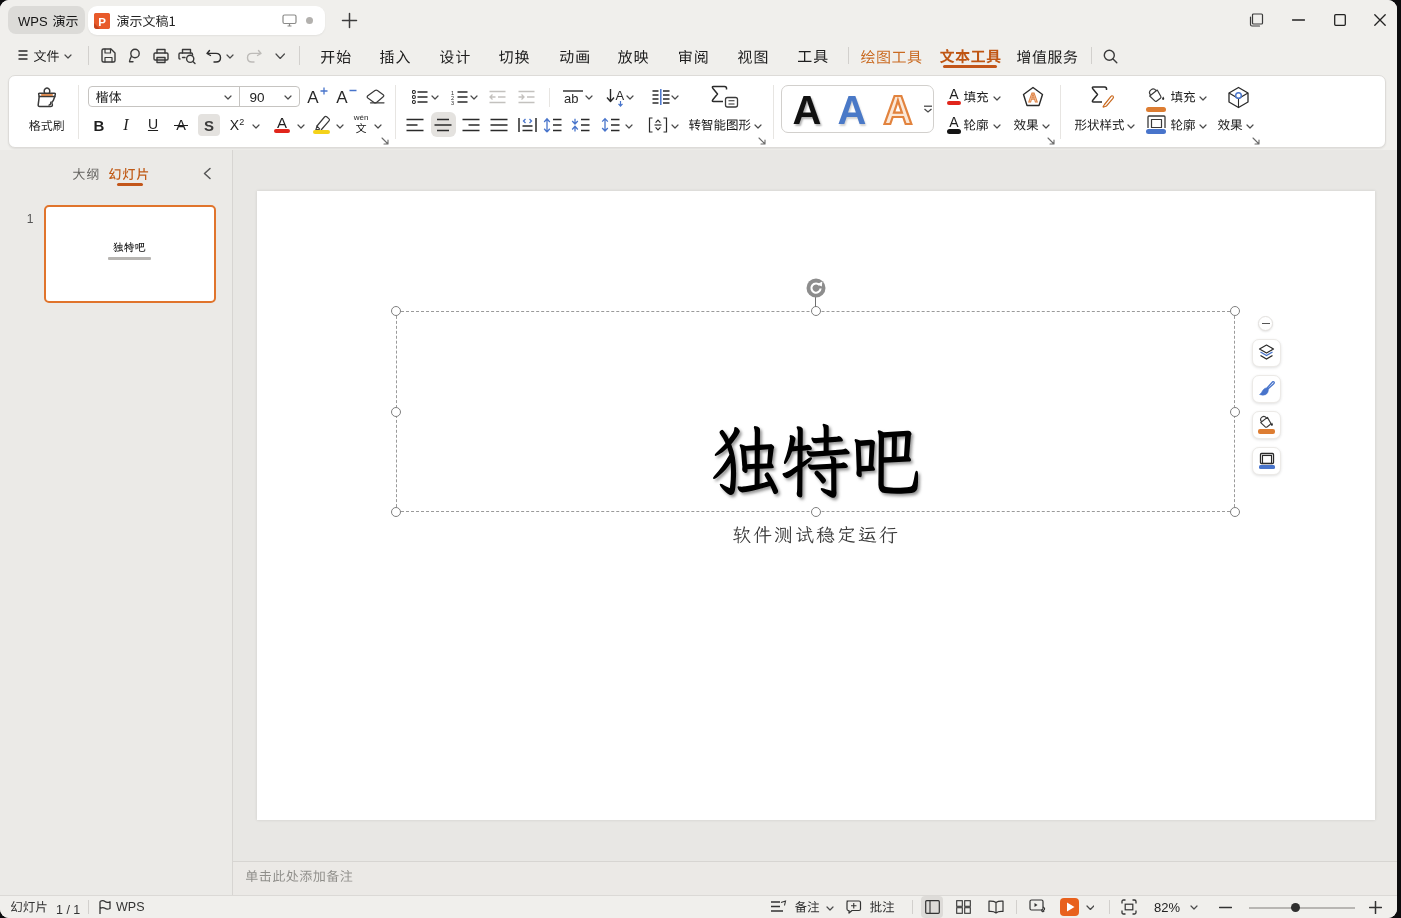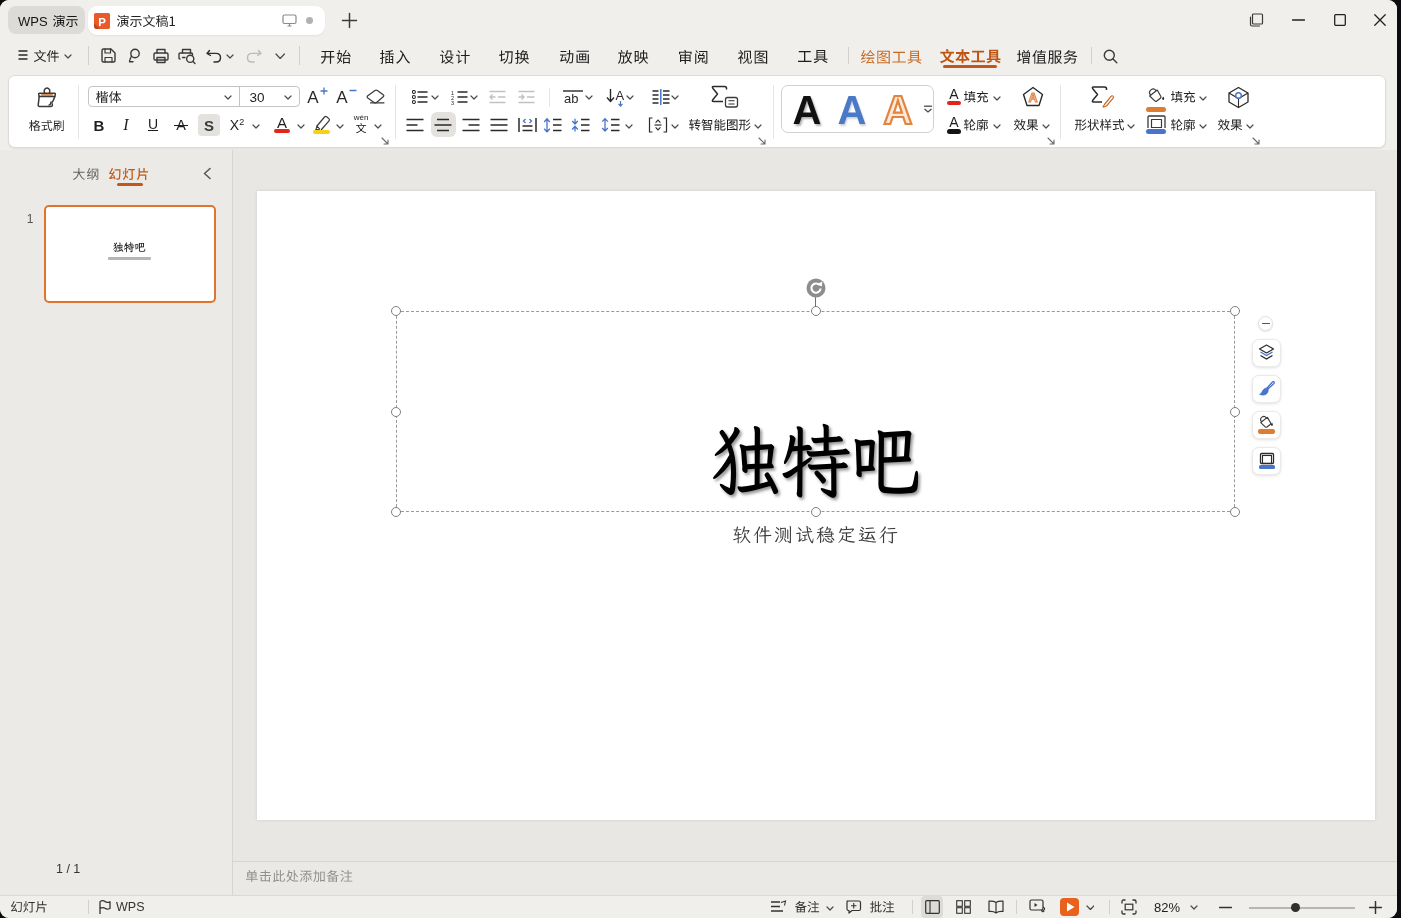--- a/index.html
+++ b/index.html
@@ -145,21 +145,21 @@
     </svg>
     <div style="position:absolute;left:78px;top:85px;width:1px;height:54px;background:#e7e5e2;"></div>
     <div style="position:absolute;left:88px;top:86px;width:212px;height:21px;background:#fff;border:1px solid #c6c4c1;border-radius:4px;box-sizing:border-box;"></div>
     <div style="position:absolute;left:239px;top:87px;width:1px;height:19px;background:#c6c4c1;"></div>
     <svg style="position:absolute;left:95.0px;top:89.5px;" width="27.2" height="14.0" viewBox="-0.6 -11.9 27.2 14">
       <path d="M5.8 -9.2H8.2V-8.3H5.8ZM8.7 -10.8H9.6V-6.6Q9.6 -6.3 9.7 -6.3Q9.8 -6.2 10 -6.2Q10.1 -6.2 10.3 -6.2Q10.4 -6.2 10.6 -6.2Q10.8 -6.2 11 -6.2Q11.2 -6.2 11.2 -6.2Q11.4 -6.2 11.5 -6.3Q11.6 -6.4 11.6 -6.7Q11.6 -7 11.6 -7.6Q11.8 -7.4 12 -7.3Q12.3 -7.2 12.5 -7.2Q12.4 -6.5 12.3 -6.1Q12.2 -5.7 12 -5.5Q11.7 -5.4 11.3 -5.4Q11.3 -5.4 11.1 -5.4Q10.8 -5.4 10.6 -5.4Q10.4 -5.4 10.2 -5.4Q10 -5.4 9.9 -5.4Q9.4 -5.4 9.1 -5.5Q8.9 -5.6 8.8 -5.8Q8.7 -6.1 8.7 -6.6ZM11.8 -9.9 12.4 -9.3Q12 -9 11.5 -8.7Q11 -8.4 10.4 -8.2Q9.9 -7.9 9.5 -7.8L8.9 -8.3Q9.4 -8.5 9.9 -8.8Q10.4 -9.1 10.9 -9.3Q11.4 -9.6 11.8 -9.9ZM7.8 -5.6 8.9 -5.3Q8.7 -4.9 8.4 -4.5Q8.2 -4 8 -3.7L7.3 -4Q7.4 -4.3 7.6 -4.8Q7.7 -5.2 7.8 -5.6ZM5.4 -4.3H11.6V1H10.7V-3.5H6.3V1.1H5.4ZM5.8 -2.3H11.3V-1.5H5.8ZM5.8 -0.2H11.2V0.6H5.8ZM0.8 -8.4H4.5V-7.5H0.8ZM2.3 -10.9H3.2V1H2.3ZM2.4 -7.8 3 -7.6Q2.8 -6.9 2.6 -6.1Q2.4 -5.3 2.1 -4.5Q1.9 -3.7 1.6 -3Q1.3 -2.4 1 -1.9Q0.9 -2 0.8 -2.2Q0.7 -2.4 0.6 -2.6Q0.5 -2.7 0.4 -2.9Q0.7 -3.3 1 -3.8Q1.3 -4.4 1.6 -5.1Q1.8 -5.8 2 -6.5Q2.2 -7.2 2.4 -7.8ZM3.2 -7Q3.3 -6.9 3.5 -6.5Q3.7 -6.2 4 -5.8Q4.2 -5.5 4.5 -5.1Q4.7 -4.8 4.7 -4.7L4.2 -4Q4.1 -4.2 3.9 -4.6Q3.7 -4.9 3.5 -5.3Q3.2 -5.7 3 -6.1Q2.8 -6.4 2.7 -6.6ZM5.1 -5 5.1 -5.8 5.5 -6.2 8.2 -6.7Q8.2 -6.5 8.2 -6.3Q8.2 -6.1 8.2 -5.9Q7.3 -5.7 6.7 -5.5Q6.1 -5.4 5.8 -5.3Q5.5 -5.2 5.4 -5.1Q5.2 -5.1 5.1 -5ZM5.1 -5Q5.1 -5.1 5 -5.3Q4.9 -5.4 4.9 -5.6Q4.8 -5.7 4.7 -5.8Q4.9 -5.9 5 -6.1Q5.2 -6.3 5.2 -6.7V-10.8H6.2V-6Q6.2 -6 6.1 -5.9Q6 -5.8 5.8 -5.7Q5.7 -5.6 5.5 -5.5Q5.3 -5.4 5.2 -5.3Q5.1 -5.1 5.1 -5Z M16.3 -10.9 17.2 -10.6Q16.8 -9.5 16.3 -8.4Q15.8 -7.4 15.2 -6.4Q14.6 -5.5 14 -4.7Q13.9 -4.8 13.8 -5Q13.7 -5.2 13.6 -5.4Q13.5 -5.6 13.4 -5.7Q14 -6.3 14.5 -7.2Q15 -8 15.5 -8.9Q15.9 -9.9 16.3 -10.9ZM15.1 -7.5 16 -8.4 16 -8.4V1H15.1ZM20.5 -10.9H21.5V1H20.5ZM16.9 -8.3H25.4V-7.4H16.9ZM18.4 -2.3H23.6V-1.4H18.4ZM22 -7.8Q22.3 -6.7 22.9 -5.5Q23.5 -4.4 24.2 -3.4Q24.9 -2.5 25.7 -1.9Q25.5 -1.7 25.3 -1.5Q25 -1.3 24.9 -1.1Q24.2 -1.8 23.5 -2.8Q22.8 -3.9 22.2 -5.1Q21.6 -6.3 21.2 -7.6ZM20.1 -7.9 20.9 -7.7Q20.5 -6.3 19.9 -5.1Q19.3 -3.9 18.6 -2.8Q17.9 -1.8 17.1 -1.1Q17 -1.2 16.9 -1.3Q16.7 -1.5 16.6 -1.6Q16.5 -1.7 16.4 -1.8Q17.1 -2.4 17.9 -3.4Q18.6 -4.4 19.2 -5.5Q19.8 -6.7 20.1 -7.9Z" fill="#222"></path>
     </svg>
     <svg style="position:absolute;left:224.0px;top:94.5px;" width="8.0" height="5.0" viewBox="0 0 8.0 5.0">
       <path d="M1 1 L4.0 4.0 L7.0 1" stroke="#4a4a4a" stroke-width="1.2" fill="none" stroke-linecap="round" stroke-linejoin="round"></path>
     </svg>
-    <div style="position:absolute;left:257px;top:97px;white-space:nowrap;transform:translate(-50%,-50%);font-size:13.5px;color:#222;">30</div>
+    <div style="position:absolute;left:257px;top:97px;white-space:nowrap;transform:translate(-50%,-50%);font-size:13.5px;color:#222;">90</div>
     <svg style="position:absolute;left:284.0px;top:94.5px;" width="8.0" height="5.0" viewBox="0 0 8.0 5.0">
       <path d="M1 1 L4.0 4.0 L7.0 1" stroke="#4a4a4a" stroke-width="1.2" fill="none" stroke-linecap="round" stroke-linejoin="round"></path>
     </svg>
     <div style="position:absolute;left:313px;top:97.5px;white-space:nowrap;transform:translate(-50%,-50%);font-size:17px;color:#2a2a2a;">A</div>
     <svg style="position:absolute;left:320px;top:87px;" width="8" height="8" viewBox="0 0 8 8">
       <path d="M4 0.5 V7.5 M0.5 4 H7.5" stroke="#4874cb" stroke-width="1.3"></path>
     </svg>
     <div style="position:absolute;left:342px;top:97.5px;white-space:nowrap;transform:translate(-50%,-50%);font-size:17px;color:#2a2a2a;">A</div>
     <svg style="position:absolute;left:349px;top:89px;" width="8" height="3" viewBox="0 0 8 3">
       <path d="M0.5 1.5 H7.5" stroke="#4874cb" stroke-width="1.5"></path>
@@ -469,21 +469,21 @@
     <div style="position:absolute;left:233px;top:861px;width:1166px;height:34px;background:#ebe9e6;"></div>
     <div style="position:absolute;left:233px;top:861px;width:1166px;height:1px;background:#d7d5d2;"></div>
     <svg style="position:absolute;left:245.0px;top:869.0px;" width="108.3" height="14.0" viewBox="-0.3 -12 108.3 14">
       <path d="M6 -8.2H7V1H6ZM2.9 -5.7V-4.3H10.2V-5.7ZM2.9 -7.8V-6.5H10.2V-7.8ZM1.9 -8.7H11.2V-3.5H1.9ZM0.7 -2.2H12.3V-1.3H0.7ZM3.1 -10.5 3.9 -10.9Q4.3 -10.4 4.7 -9.9Q5.1 -9.3 5.3 -8.9L4.4 -8.5Q4.2 -8.9 3.8 -9.5Q3.5 -10 3.1 -10.5ZM9.2 -10.9 10.3 -10.5Q9.9 -9.9 9.4 -9.3Q9 -8.6 8.6 -8.2L7.8 -8.5Q8 -8.8 8.3 -9.2Q8.6 -9.6 8.8 -10.1Q9.1 -10.5 9.2 -10.9Z M15.3 -8.9H24.8V-7.9H15.3ZM14.4 -5.9H25.7V-4.9H14.4ZM19.5 -10.9H20.5V-0H19.5ZM23.6 -3.9H24.6V1H23.6ZM15.4 -3.9H16.5V-0.7H24.2V0.3H15.4Z M31.4 -6.9H33.9V-6H31.4ZM31.1 -10.9H32V-0.5L31.1 -0.4ZM28.6 -8.3H29.6V-0.1L28.6 -0ZM27.6 -0.2Q28.4 -0.3 29.4 -0.5Q30.4 -0.7 31.6 -0.9Q32.8 -1.1 33.9 -1.3L34 -0.3Q32.9 -0.1 31.7 0.1Q30.6 0.3 29.6 0.5Q28.6 0.7 27.8 0.9ZM38.4 -8.1 39.2 -7.3Q38.6 -6.9 38 -6.5Q37.3 -6.1 36.6 -5.7Q35.9 -5.3 35.2 -5Q35.2 -5.2 35 -5.4Q34.9 -5.6 34.8 -5.8Q35.5 -6.1 36.1 -6.5Q36.8 -6.9 37.4 -7.3Q38 -7.7 38.4 -8.1ZM34.6 -10.9H35.6V-1.1Q35.6 -0.6 35.7 -0.5Q35.8 -0.3 36.2 -0.3Q36.3 -0.3 36.6 -0.3Q36.8 -0.3 37.1 -0.3Q37.4 -0.3 37.6 -0.3Q37.9 -0.3 38 -0.3Q38.3 -0.3 38.4 -0.5Q38.5 -0.7 38.6 -1.2Q38.7 -1.7 38.7 -2.6Q38.9 -2.5 39.1 -2.4Q39.4 -2.3 39.6 -2.2Q39.6 -1.2 39.4 -0.5Q39.3 0.1 39 0.3Q38.7 0.6 38.1 0.6Q38 0.6 37.7 0.6Q37.4 0.6 37.1 0.6Q36.7 0.6 36.5 0.6Q36.2 0.6 36.1 0.6Q35.5 0.6 35.2 0.5Q34.8 0.3 34.7 -0.1Q34.6 -0.5 34.6 -1.2Z M43.6 -8.9H46.4V-8H43.6ZM46.1 -8.9H46.3L46.5 -8.9L47.1 -8.7Q46.8 -6.1 46.1 -4.1Q45.4 -2.2 44.3 -0.9Q43.2 0.3 41.7 1.1Q41.7 0.9 41.5 0.8Q41.4 0.6 41.2 0.5Q41.1 0.4 40.9 0.3Q42.4 -0.4 43.4 -1.5Q44.5 -2.7 45.2 -4.4Q45.9 -6.2 46.1 -8.6ZM43.3 -7.2Q43.7 -5.4 44.3 -4.2Q44.9 -3 45.6 -2.2Q46.3 -1.5 47.2 -1.1Q48 -0.7 48.9 -0.5Q49.8 -0.4 50.8 -0.4Q50.9 -0.4 51.2 -0.4Q51.5 -0.4 51.9 -0.4Q52.2 -0.4 52.5 -0.4Q52.9 -0.4 53 -0.4Q53 -0.3 52.9 -0.1Q52.8 0.1 52.7 0.3Q52.7 0.5 52.6 0.6H52.3H50.7Q49.7 0.6 48.6 0.5Q47.6 0.3 46.7 -0.2Q45.8 -0.6 45 -1.5Q44.2 -2.3 43.6 -3.7Q43 -5 42.6 -7ZM43.4 -10.9 44.4 -10.6Q44.2 -9.3 43.8 -8.1Q43.5 -6.8 43 -5.8Q42.5 -4.7 42 -4Q41.8 -4.1 41.6 -4.2Q41.4 -4.4 41.2 -4.5Q41.7 -5.2 42.1 -6.2Q42.5 -7.2 42.9 -8.4Q43.2 -9.6 43.4 -10.9ZM49.1 -7.3 49.9 -7.7Q50.4 -7.2 50.9 -6.6Q51.4 -5.9 51.9 -5.3Q52.4 -4.7 52.7 -4.2L51.8 -3.7Q51.6 -4.2 51.1 -4.8Q50.6 -5.4 50.1 -6.1Q49.6 -6.7 49.1 -7.3ZM48.5 -10.9H49.5V-1.3H48.5Z M59.3 -3.8 60.1 -3.5Q59.9 -2.9 59.7 -2.4Q59.4 -1.8 59.1 -1.3Q58.8 -0.8 58.4 -0.4L57.6 -1Q58 -1.3 58.4 -1.8Q58.7 -2.2 58.9 -2.7Q59.2 -3.3 59.3 -3.8ZM62.4 -3.3 63.1 -3.6Q63.3 -3.1 63.5 -2.6Q63.7 -2.1 63.8 -1.7Q64 -1.2 64 -0.8L63.2 -0.5Q63.2 -0.9 63 -1.4Q62.9 -1.9 62.7 -2.4Q62.5 -2.9 62.4 -3.3ZM64 -3.7 64.7 -4Q65.1 -3.5 65.5 -3Q65.9 -2.4 66.1 -1.8Q66.4 -1.3 66.6 -0.8L65.8 -0.4Q65.6 -0.9 65.4 -1.4Q65.1 -2 64.7 -2.6Q64.3 -3.2 64 -3.7ZM63.5 -7.2Q63.8 -6.5 64.3 -6Q64.8 -5.4 65.4 -5Q66 -4.5 66.6 -4.3Q66.5 -4.2 66.4 -4Q66.3 -3.9 66.2 -3.8Q66.1 -3.6 66 -3.5Q65.3 -3.8 64.7 -4.3Q64 -4.9 63.5 -5.5Q63 -6.2 62.6 -6.9ZM57.7 -7.5H66.4V-6.6H57.7ZM58.2 -10.2H66V-9.3H58.2ZM60.9 -5.2H61.8V-0Q61.8 0.3 61.7 0.6Q61.7 0.8 61.4 0.9Q61.1 1 60.7 1Q60.2 1 59.6 1Q59.6 0.8 59.5 0.6Q59.4 0.4 59.3 0.2Q59.8 0.2 60.2 0.2Q60.6 0.2 60.7 0.2Q60.8 0.2 60.9 0.1Q60.9 0.1 60.9 -0ZM55.1 -10.1 55.7 -10.8Q56 -10.6 56.4 -10.4Q56.8 -10.2 57.2 -9.9Q57.6 -9.7 57.8 -9.5L57.2 -8.7Q57 -8.9 56.6 -9.2Q56.3 -9.4 55.9 -9.7Q55.5 -9.9 55.1 -10.1ZM54.5 -6.6 55 -7.3Q55.4 -7.1 55.8 -6.9Q56.3 -6.7 56.6 -6.5Q57 -6.3 57.2 -6.1L56.7 -5.3Q56.4 -5.5 56.1 -5.7Q55.7 -6 55.3 -6.2Q54.9 -6.4 54.5 -6.6ZM54.8 0.3Q55 -0.2 55.4 -0.8Q55.7 -1.5 56 -2.2Q56.3 -2.9 56.6 -3.7L57.4 -3.1Q57.1 -2.5 56.8 -1.8Q56.5 -1.1 56.2 -0.4Q55.9 0.3 55.7 0.9ZM61.2 -9.9 62.3 -9.7Q62 -8.4 61.4 -7.2Q60.9 -6 60 -5Q59.2 -4 57.9 -3.3Q57.8 -3.4 57.7 -3.5Q57.6 -3.7 57.5 -3.8Q57.4 -4 57.3 -4Q58.5 -4.6 59.3 -5.5Q60.1 -6.5 60.6 -7.6Q61 -8.7 61.2 -9.9Z M75.4 -1.1H78.9V-0.1H75.4ZM68.2 -8.5H73.2V-7.5H68.2ZM74.9 -9.3H79.4V0.7H78.4V-8.4H75.9V0.8H74.9ZM72.9 -8.5H73.9Q73.9 -8.5 73.9 -8.4Q73.9 -8.3 73.9 -8.1Q73.9 -8 73.9 -8Q73.8 -5.8 73.8 -4.3Q73.7 -2.8 73.7 -1.9Q73.6 -0.9 73.5 -0.4Q73.4 0.1 73.3 0.3Q73.1 0.5 72.9 0.6Q72.7 0.8 72.4 0.8Q72.1 0.8 71.7 0.8Q71.3 0.8 70.9 0.8Q70.8 0.6 70.8 0.3Q70.7 0 70.6 -0.2Q71 -0.1 71.4 -0.1Q71.8 -0.1 72 -0.1Q72.1 -0.1 72.2 -0.2Q72.3 -0.2 72.4 -0.3Q72.5 -0.5 72.6 -1Q72.7 -1.4 72.8 -2.3Q72.8 -3.3 72.9 -4.7Q72.9 -6.1 72.9 -8.2ZM70 -10.7H71Q71 -8.9 70.9 -7.2Q70.9 -5.5 70.7 -4Q70.4 -2.4 70 -1.2Q69.5 0.1 68.6 1.1Q68.5 0.9 68.4 0.8Q68.3 0.7 68.1 0.6Q68 0.5 67.9 0.4Q68.5 -0.3 68.9 -1.2Q69.3 -2.1 69.6 -3.2Q69.8 -4.3 69.9 -5.5Q70 -6.7 70 -8.1Q70 -9.4 70 -10.7Z M85.2 -9.8H90.8V-8.9H85.2ZM90.5 -9.8H90.7L90.9 -9.9L91.5 -9.5Q91 -8.6 90.1 -7.9Q89.3 -7.2 88.4 -6.7Q87.4 -6.1 86.3 -5.7Q85.2 -5.2 84.1 -5Q82.9 -4.7 81.8 -4.5Q81.8 -4.6 81.7 -4.8Q81.6 -5 81.6 -5.1Q81.5 -5.3 81.4 -5.4Q82.5 -5.5 83.5 -5.8Q84.6 -6.1 85.7 -6.4Q86.7 -6.8 87.6 -7.3Q88.6 -7.8 89.3 -8.4Q90 -9 90.5 -9.7ZM85.2 -8.9Q86 -8 87.3 -7.3Q88.6 -6.6 90.2 -6.2Q91.9 -5.7 93.6 -5.6Q93.5 -5.4 93.4 -5.3Q93.3 -5.1 93.2 -5Q93.1 -4.8 93 -4.7Q91.3 -4.9 89.6 -5.4Q88 -5.9 86.6 -6.7Q85.3 -7.4 84.3 -8.5ZM83.2 -4.6H91.7V1H90.7V-3.8H84.2V1H83.2ZM83.6 -2.5H91.2V-1.7H83.6ZM83.6 -0.2H91.2V0.6H83.6ZM87 -4.2H88V0.2H87ZM85.8 -11 86.8 -10.7Q86.2 -9.7 85.2 -8.7Q84.1 -7.7 82.7 -6.9Q82.6 -7 82.5 -7.2Q82.4 -7.3 82.2 -7.4Q82.1 -7.6 82 -7.6Q82.9 -8.1 83.7 -8.6Q84.4 -9.2 84.9 -9.8Q85.5 -10.4 85.8 -11Z M99.3 -4.6H106.2V-3.7H99.3ZM98.4 -0.3H107V0.6H98.4ZM98.8 -8.4H106.7V-7.5H98.8ZM102.3 -7.9H103.3V0.2H102.3ZM95.7 -10.1 96.3 -10.8Q96.7 -10.6 97.2 -10.3Q97.6 -10.1 98 -9.9Q98.5 -9.6 98.8 -9.4L98.2 -8.6Q97.9 -8.8 97.5 -9.1Q97.1 -9.3 96.6 -9.6Q96.2 -9.9 95.7 -10.1ZM95 -6.5 95.6 -7.2Q96 -7 96.4 -6.8Q96.9 -6.5 97.3 -6.3Q97.7 -6.1 98 -5.9L97.4 -5.1Q97.2 -5.3 96.8 -5.5Q96.4 -5.8 95.9 -6Q95.5 -6.3 95 -6.5ZM95.4 0.2Q95.8 -0.3 96.2 -1Q96.6 -1.7 97.1 -2.4Q97.5 -3.2 97.9 -4L98.6 -3.3Q98.3 -2.6 97.9 -1.9Q97.5 -1.1 97.1 -0.4Q96.6 0.3 96.2 0.9ZM101.6 -10.7 102.5 -11Q102.8 -10.5 103.2 -9.9Q103.5 -9.3 103.6 -8.9L102.7 -8.5Q102.6 -8.9 102.3 -9.5Q102 -10.1 101.6 -10.7Z" fill="#8f8e8a"></path>
     </svg>
     <div style="position:absolute;left:0px;top:895px;width:1399px;height:1px;background:#dbd9d6;"></div>
     <div style="position:absolute;left:0px;top:896px;width:1399px;height:22px;background:#f0efec;"></div>
     <svg style="position:absolute;left:10.0px;top:900.2px;" width="37.6" height="13.5" viewBox="-0.3 -11.5 37.6 13.5">
       <path d="M6 -9.3H11V-8.4H6ZM10.6 -9.3H11.6Q11.6 -9.3 11.6 -9.2Q11.6 -9.1 11.6 -9Q11.6 -8.8 11.6 -8.8Q11.5 -6.5 11.4 -4.9Q11.4 -3.3 11.3 -2.3Q11.2 -1.3 11.1 -0.8Q10.9 -0.2 10.7 0Q10.5 0.3 10.3 0.4Q10.1 0.5 9.7 0.6Q9.4 0.6 8.8 0.6Q8.3 0.6 7.7 0.6Q7.7 0.3 7.6 0.1Q7.6 -0.2 7.4 -0.4Q8.1 -0.3 8.6 -0.3Q9.1 -0.3 9.3 -0.3Q9.5 -0.3 9.7 -0.3Q9.8 -0.4 9.9 -0.5Q10 -0.7 10.2 -1.2Q10.3 -1.7 10.4 -2.7Q10.4 -3.7 10.5 -5.3Q10.6 -6.8 10.6 -9.1ZM4.5 -3.3 5.3 -3.6Q5.6 -3 5.9 -2.3Q6.3 -1.7 6.5 -1Q6.7 -0.4 6.9 0.1L6 0.5Q5.9 -0 5.7 -0.7Q5.4 -1.3 5.1 -2Q4.9 -2.7 4.5 -3.3ZM1 -4.7Q0.9 -4.8 0.9 -4.9Q0.8 -5.1 0.8 -5.3Q0.7 -5.5 0.7 -5.6Q0.8 -5.6 1 -5.9Q1.2 -6.1 1.4 -6.5Q1.6 -6.6 1.8 -7Q2 -7.4 2.3 -8Q2.6 -8.6 2.9 -9.2Q3.1 -9.8 3.4 -10.5L4.3 -10.1Q3.9 -9.2 3.5 -8.3Q3.1 -7.4 2.6 -6.7Q2.1 -5.9 1.6 -5.2V-5.2Q1.6 -5.2 1.5 -5.1Q1.4 -5.1 1.3 -5Q1.2 -4.9 1.1 -4.8Q1 -4.7 1 -4.7ZM1 -4.7 1 -5.4 1.5 -5.7 4.6 -5.9Q4.6 -5.7 4.6 -5.5Q4.5 -5.2 4.5 -5.1Q3.4 -5 2.8 -4.9Q2.1 -4.9 1.8 -4.8Q1.4 -4.8 1.2 -4.7Q1.1 -4.7 1 -4.7ZM1.1 0Q1 -0.1 1 -0.3Q0.9 -0.4 0.9 -0.6Q0.8 -0.8 0.7 -0.9Q1 -1 1.2 -1.3Q1.5 -1.6 1.9 -2Q2.1 -2.3 2.4 -2.8Q2.8 -3.3 3.3 -4.1Q3.8 -4.8 4.2 -5.7Q4.7 -6.5 5.1 -7.4L6 -7Q5.4 -5.8 4.7 -4.6Q4 -3.4 3.2 -2.4Q2.5 -1.4 1.7 -0.5V-0.5Q1.7 -0.5 1.6 -0.5Q1.5 -0.4 1.4 -0.3Q1.3 -0.2 1.2 -0.2Q1.1 -0.1 1.1 0ZM1.1 0 1 -0.8 1.5 -1.1 5.8 -1.9Q5.8 -1.6 5.8 -1.4Q5.8 -1.1 5.8 -1Q4.6 -0.8 3.8 -0.6Q3 -0.5 2.5 -0.4Q2 -0.3 1.7 -0.2Q1.5 -0.1 1.3 -0.1Q1.2 -0 1.1 0Z M15.2 -10.4H16.1V-6.4Q16.1 -5.5 16.1 -4.5Q16 -3.5 15.8 -2.5Q15.5 -1.6 15 -0.7Q14.5 0.2 13.7 1Q13.6 0.9 13.5 0.8Q13.4 0.6 13.3 0.5Q13.2 0.4 13 0.3Q13.8 -0.4 14.2 -1.2Q14.7 -2 14.9 -2.9Q15.1 -3.8 15.2 -4.7Q15.2 -5.6 15.2 -6.4ZM13.7 -7.9 14.5 -7.8Q14.5 -7.3 14.4 -6.8Q14.3 -6.2 14.2 -5.6Q14.1 -5 13.9 -4.6L13.2 -4.9Q13.4 -5.3 13.5 -5.8Q13.6 -6.3 13.6 -6.9Q13.7 -7.4 13.7 -7.9ZM17.2 -8.1 18.1 -7.8Q17.8 -7.2 17.5 -6.5Q17.2 -5.8 16.9 -5.3L16.3 -5.5Q16.5 -5.9 16.7 -6.3Q16.8 -6.8 17 -7.3Q17.2 -7.8 17.2 -8.1ZM15.9 -3.5Q16 -3.4 16.3 -3.1Q16.6 -2.8 17 -2.4Q17.3 -2.1 17.6 -1.8Q17.9 -1.5 18 -1.3L17.4 -0.6Q17.2 -0.8 16.9 -1.2Q16.7 -1.5 16.3 -1.9Q16 -2.2 15.8 -2.5Q15.5 -2.8 15.3 -3ZM18 -9.5H24.5V-8.6H18ZM21.3 -9.1H22.3V-0.4Q22.3 0.1 22.2 0.4Q22.1 0.6 21.7 0.8Q21.4 0.9 20.8 0.9Q20.2 0.9 19.3 0.9Q19.3 0.8 19.2 0.6Q19.1 0.4 19.1 0.2Q19 0.1 18.9 -0.1Q19.4 -0.1 19.8 -0.1Q20.2 -0.1 20.5 -0.1Q20.9 -0.1 21 -0.1Q21.2 -0.1 21.3 -0.1Q21.3 -0.2 21.3 -0.4Z M27.7 -7.3H36.3V-6.3H27.7ZM31.8 -10.5H32.8V-6.8H31.8ZM27.2 -10.2H28.2V-6Q28.2 -5.1 28.2 -4.1Q28.1 -3.2 27.9 -2.3Q27.7 -1.4 27.3 -0.6Q26.9 0.3 26.2 1Q26.1 0.9 26 0.8Q25.9 0.6 25.7 0.5Q25.6 0.4 25.5 0.3Q26.3 -0.6 26.7 -1.6Q27 -2.7 27.1 -3.8Q27.2 -4.9 27.2 -6ZM27.7 -4.3H34.4V1H33.3V-3.3H27.7Z" fill="#333"></path>
     </svg>
-    <div style="position:absolute;left:56px;top:869px;white-space:nowrap;transform:translate(0,-50%);font-size:12.5px;color:#333;">1 / 1</div>
+    <div style="position:absolute;left:56px;top:910px;white-space:nowrap;transform:translate(0,-50%);font-size:12.5px;color:#333;">1 / 1</div>
     <div style="position:absolute;left:88px;top:900px;width:1px;height:14px;background:#d2d0cd;"></div>
     <svg style="position:absolute;left:97px;top:899px;" width="16" height="16" viewBox="0 0 16 16">
       <path d="M3 15 V2.5 M3 2.5 Q6 0.8 8 2.5 Q10 4.2 13 2.8 V9.5 Q10 10.8 8 9.3 Q6 7.8 3 9.3" fill="none" stroke="#333" stroke-width="1.3" stroke-linejoin="round"></path>
     </svg>
     <div style="position:absolute;left:116px;top:907px;white-space:nowrap;transform:translate(0,-50%);font-size:12.5px;color:#333;">WPS</div>
     <svg style="position:absolute;left:770px;top:900px;" width="17" height="14" viewBox="0 0 17 14">
       <path d="M1 2 H10 M1 6.5 H10 M1 11 H13" stroke="#333" stroke-width="1.3" fill="none"></path>
       <path d="M11 2.5 L15.5 1 L14.5 5.5" stroke="#333" stroke-width="1.1" fill="none"></path>
     </svg>
     <svg style="position:absolute;left:794.0px;top:900.2px;" width="26.1" height="13.6" viewBox="-0.6 -11.6 26.1 13.6">

